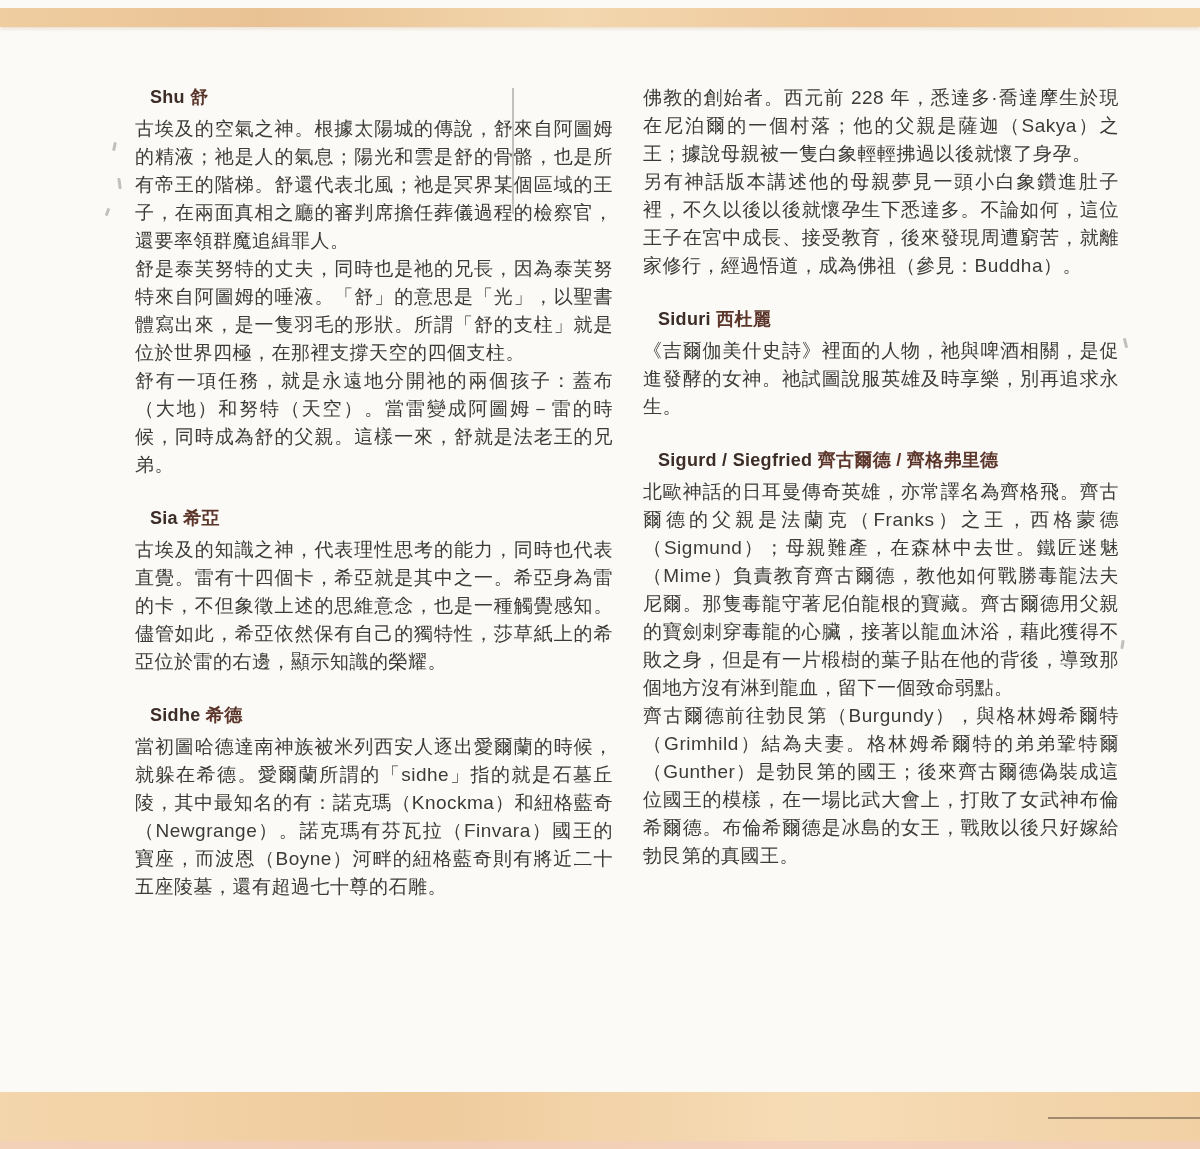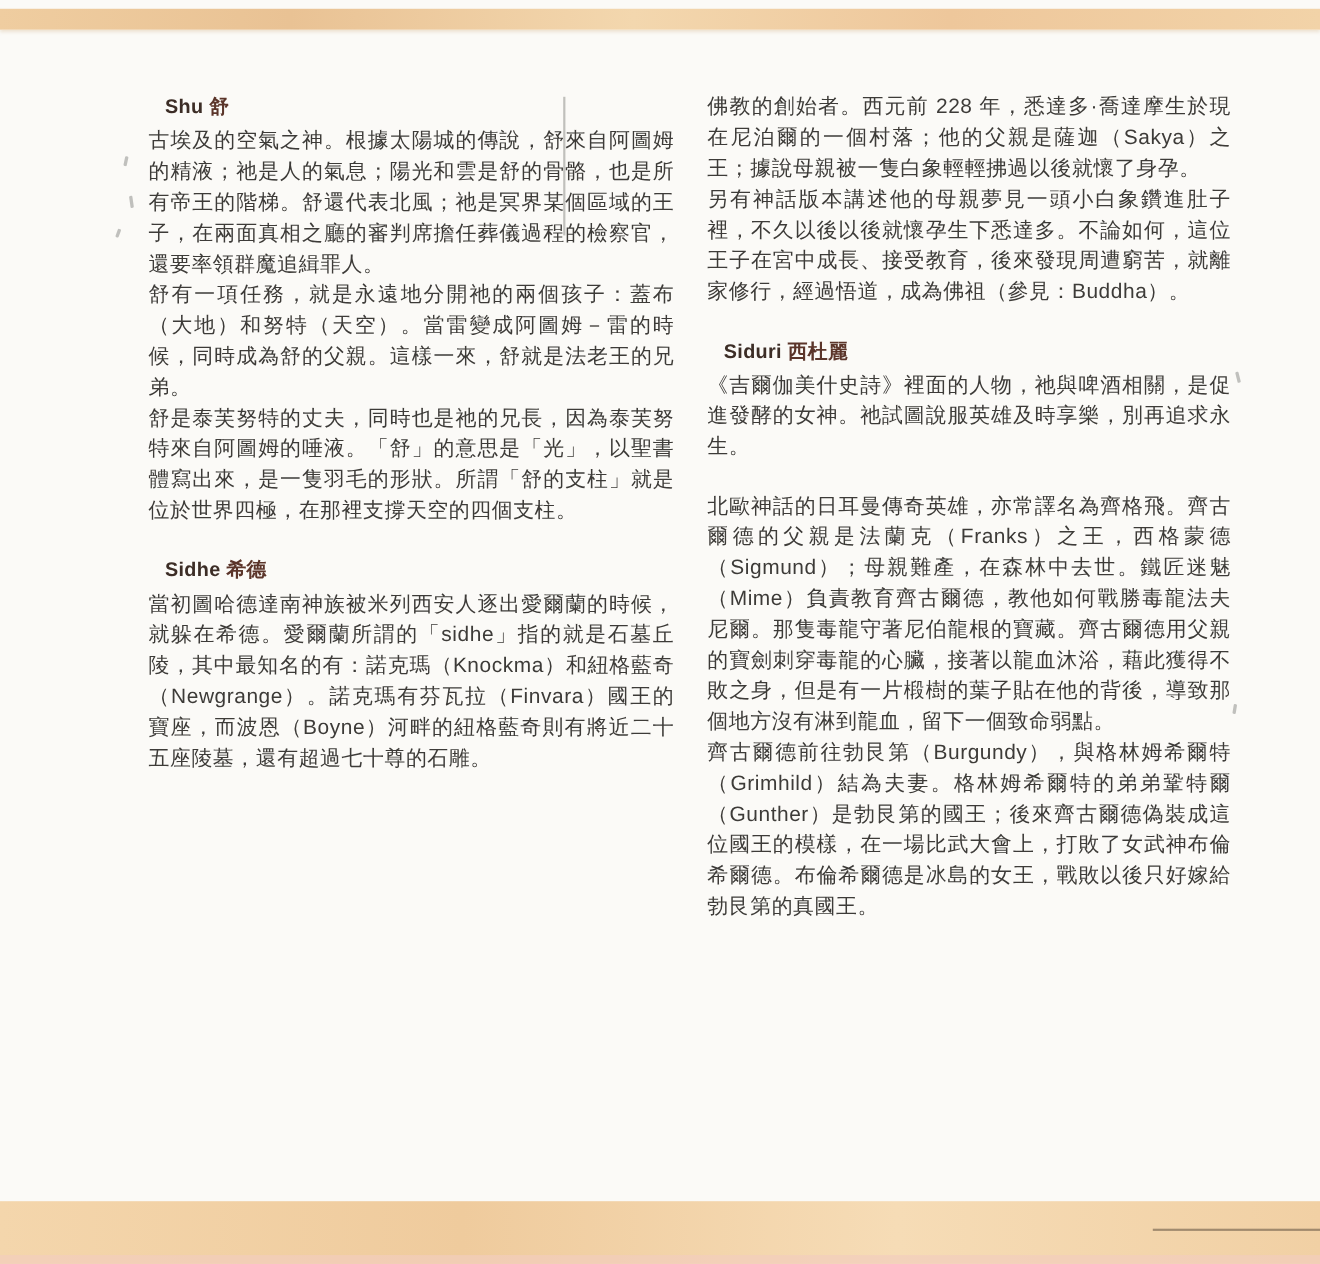--- a/index.html
+++ b/index.html
@@ -75,25 +75,29 @@
 <div class="speck s2"></div>
 <div class="speck s3"></div>
 <div class="speck s4"></div>
 <div class="speck s5"></div>
 
 <div class="col col-left">
 
   <div class="entry">
     <h3><span class="h-en">Shu</span> <span class="h-zh">舒</span></h3>
     <p>古埃及的空氣之神。根據太陽城的傳說，舒來自阿圖姆的精液；祂是人的氣息；陽光和雲是舒的骨骼，也是所有帝王的階梯。舒還代表北風；祂是冥界某個區域的王子，在兩面真相之廳的審判席擔任葬儀過程的檢察官，還要率領群魔追緝罪人。</p>
+    <p>舒是泰芙努特的丈夫，同時也是祂的兄長，因為泰芙努特來自阿圖姆的唾液。「舒」的意思是「光」，以聖書體寫出來，是一隻羽毛的形狀。所謂「舒的支柱」就是位於世界四極，在那裡支撐天空的四個支柱。</p>
     <p>舒有一項任務，就是永遠地分開祂的兩個孩子：蓋布（大地）和努特（天空）。當雷變成阿圖姆－雷的時候，同時成為舒的父親。這樣一來，舒就是法老王的兄弟。</p>
-    <p>舒是泰芙努特的丈夫，同時也是祂的兄長，因為泰芙努特來自阿圖姆的唾液。「舒」的意思是「光」，以聖書體寫出來，是一隻羽毛的形狀。所謂「舒的支柱」就是位於世界四極，在那裡支撐天空的四個支柱。</p>
   </div>
 
 
+  <div class="entry">
+    <h3><span class="h-en">Sia</span> <span class="h-zh">希亞</span></h3>
+    <p>古埃及的知識之神，代表理性思考的能力，同時也代表直覺。雷有十四個卡，希亞就是其中之一。希亞身為雷的卡，不但象徵上述的思維意念，也是一種觸覺感知。儘管如此，希亞依然保有自己的獨特性，莎草紙上的希亞位於雷的右邊，顯示知識的榮耀。</p>
+  </div>
 
   <div class="entry">
     <h3><span class="h-en">Sidhe</span> <span class="h-zh">希德</span></h3>
     <p>當初圖哈德達南神族被米列西安人逐出愛爾蘭的時候，就躲在希德。愛爾蘭所謂的「sidhe」指的就是石墓丘陵，其中最知名的有：諾克瑪（Knockma）和紐格藍奇（Newgrange）。諾克瑪有芬瓦拉（Finvara）國王的寶座，而波恩（Boyne）河畔的紐格藍奇則有將近二十五座陵墓，還有超過七十尊的石雕。</p>
   </div>
 
 </div>
 
 <div class="col col-right">
 
@@ -102,18 +106,19 @@
     <p>另有神話版本講述他的母親夢見一頭小白象鑽進肚子裡，不久以後以後就懷孕生下悉達多。不論如何，這位王子在宮中成長、接受教育，後來發現周遭窮苦，就離家修行，經過悟道，成為佛祖（參見：Buddha）。</p>
   </div>
 
   <div class="entry">
     <h3><span class="h-en">Siduri</span> <span class="h-zh">西杜麗</span></h3>
     <p>《吉爾伽美什史詩》裡面的人物，祂與啤酒相關，是促進發酵的女神。祂試圖說服英雄及時享樂，別再追求永生。</p>
   </div>
 
 
   <div class="entry">
+    <h3><span class="h-en">Sigurd / Siegfried</span> <span class="h-zh">齊古爾德 / 齊格弗里德</span></h3>
     <p>北歐神話的日耳曼傳奇英雄，亦常譯名為齊格飛。齊古爾德的父親是法蘭克（Franks）之王，西格蒙德（Sigmund）；母親難產，在森林中去世。鐵匠迷魅（Mime）負責教育齊古爾德，教他如何戰勝毒龍法夫尼爾。那隻毒龍守著尼伯龍根的寶藏。齊古爾德用父親的寶劍刺穿毒龍的心臟，接著以龍血沐浴，藉此獲得不敗之身，但是有一片椴樹的葉子貼在他的背後，導致那個地方沒有淋到龍血，留下一個致命弱點。</p>
     <p>齊古爾德前往勃艮第（Burgundy），與格林姆希爾特（Grimhild）結為夫妻。格林姆希爾特的弟弟鞏特爾（Gunther）是勃艮第的國王；後來齊古爾德偽裝成這位國王的模樣，在一場比武大會上，打敗了女武神布倫希爾德。布倫希爾德是冰島的女王，戰敗以後只好嫁給勃艮第的真國王。</p>
 
   </div>
 
 </div>
 
 </body></html>

